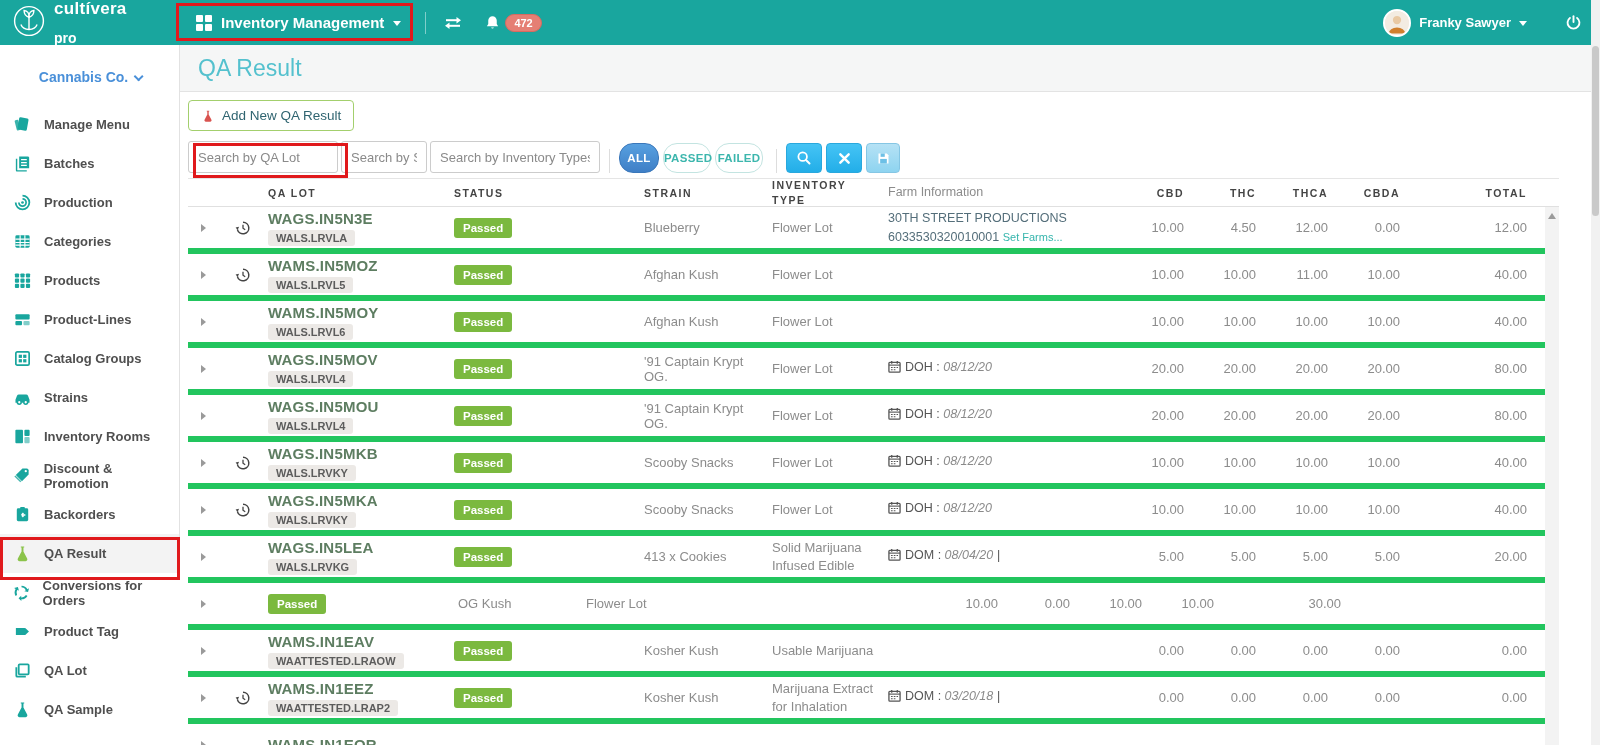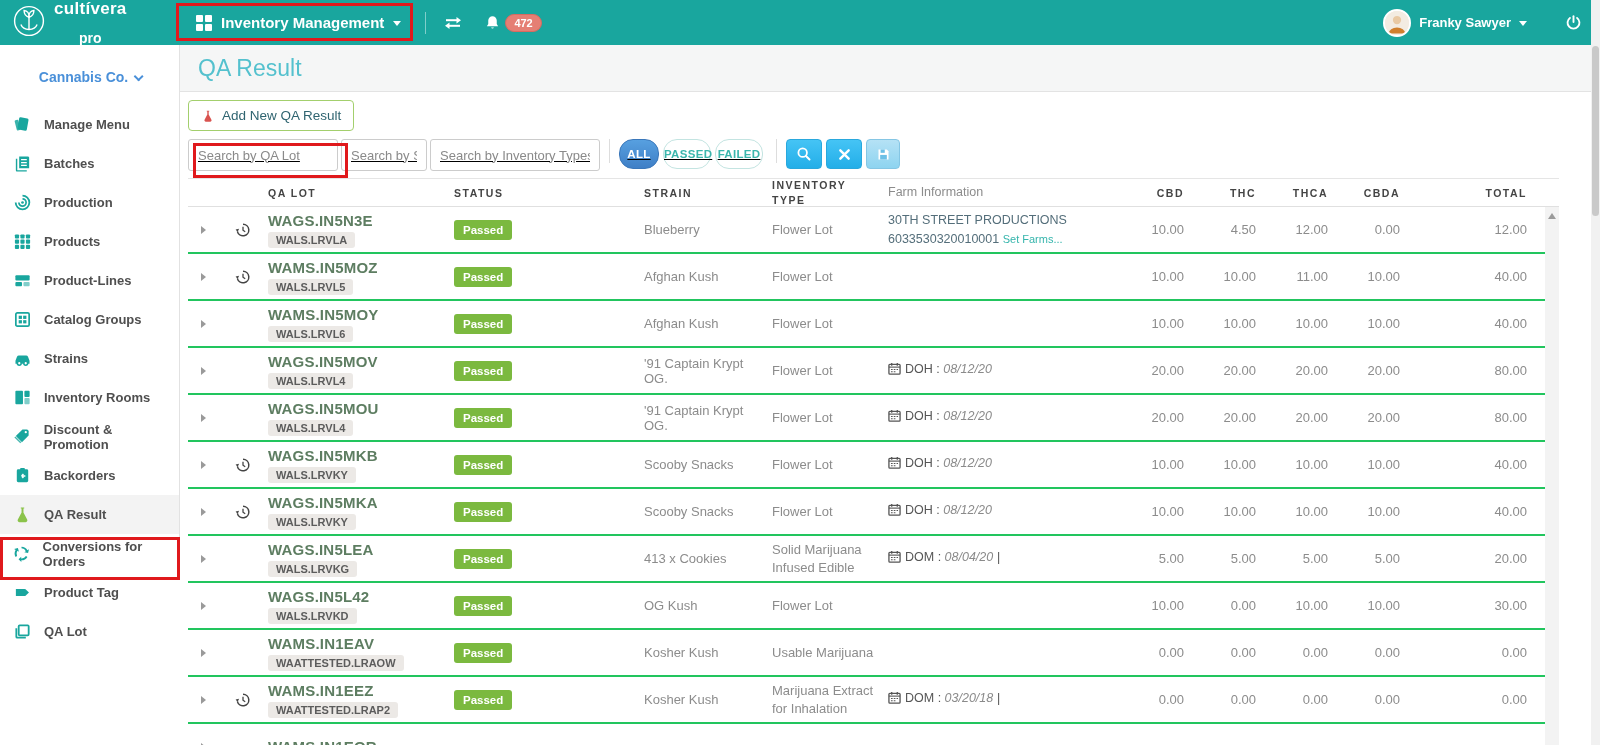--- a/index.html
+++ b/index.html
@@ -6,21 +6,21 @@
   :root{
     --teal:#19a69e; --green:#7bb93f; --lime:#8bc34a; --blue:#4a90d9;
     --link:#35b5ac; --red:#e0191c; --code:#5d7d61;
   }
   html,body{ width:1600px; height:745px; overflow:hidden;
     font-family:"Liberation Sans", sans-serif; background:#fff; }
   .app{ position:relative; width:1600px; height:745px; overflow:hidden; }
 
   
   .topbar{ height:45px; background:var(--teal); display:flex; align-items:center; }
-  .brand{ width:180px; flex:0 0 180px; display:flex; align-items:center; gap:9px; padding-left:13px;text-align:center; }
+  .brand{ width:180px; flex:0 0 180px; display:flex; align-items:center; gap:9px; padding-left:13px; }
   .brand-text{ color:#fff; line-height:1; }
   .brand-l1{ font-size:17px; font-weight:700; letter-spacing:.3px; }
   .brand-l2{ font-size:14px; font-weight:700; margin-top:14px; }
   .appmenu{ display:flex; align-items:center; gap:9px; padding:0 18px 0 16px; color:#fff; height:45px; }
   .appmenu-label{ font-size:15px; font-weight:700; }
   .gridicon{ display:grid; grid-template-columns:7px 7px; grid-template-rows:7px 7px; gap:2px; }
   .gridicon span{ background:#fff; border-radius:1px; }
   .caret-down{ width:0; height:0; border-left:4px solid transparent; border-right:4px solid transparent; border-top:5px solid #fff; margin-top:2px; }
   .tb-divider{ width:1px; height:22px; background:rgba(255,255,255,.45); margin:0 6px; }
   .tb-icon{ display:flex; align-items:center; justify-content:center; padding:0 10px; height:45px; cursor:pointer; }
@@ -43,39 +43,39 @@
   .nav-ic{ width:22px; display:flex; justify-content:center; }
   .nav-ic svg{ width:19px; height:19px; }
 
   .main{ flex:1; background:#fff; min-width:0; }
   .titlebar{ height:47px; background:#f5f6f6; border-bottom:1px solid #e3e3e3; display:flex; align-items:center; padding-left:18px; }
   .page-title{ color:#54c1ce; font-size:23px; font-weight:400; }
   .content{ padding:8px 8px 0 8px; height:653px; overflow:hidden; position:relative; }
 
   .addbtn{ display:inline-flex; align-items:center; gap:7px; background:#fff; border:1px solid #a3cf6d; border-radius:4px; padding:7px 12px; font-size:13.5px; font-weight:400; color:#2f6470; cursor:pointer; font-family:inherit; }
 
-  .filterrow{ display:flex; align-items:flex-start; margin-top:8px; height:34px;text-decoration:underline; }
+  .filterrow{ display:flex; align-items:flex-end; margin-top:8px; height:34px; }
   .inp{ height:32px; border:1px solid #ccc; border-radius:3px; padding:0 9px; font-size:13px; color:#555; font-family:inherit; }
   .inp::placeholder{ color:#8a8a8a; }
   .inp-qalot{ width:150px; }
   .inp-strain{ width:86px; margin-left:3px; }
   .inp-itype{ width:170px; margin-left:3px; }
   .f-div{ width:1px; height:24px; background:#ddd; margin:0 9px; }
   .fbtn{ height:30px; border-radius:14px; font-size:11.5px; font-weight:700; letter-spacing:.3px; cursor:pointer; font-family:inherit; }
   .fbtn-all{ width:40px; background:linear-gradient(#57a0e0,#3f7fc6); border:1px solid #3a77ba; color:#fff; margin-right:4px; }
   .fbtn-ghost{ width:48px; background:#fff; border:1px solid #c3e4e1; color:#3cb6ad; margin-right:4px; }
   .ibtn{ width:36px; height:30px; border-radius:4px; display:inline-flex; align-items:center; justify-content:center; cursor:pointer; border:1px solid #29a8dd; background:linear-gradient(#45c4f5,#23aee8); margin-right:4px; }
   .ibtn-save{ background:linear-gradient(#b5e2f5,#8ed4f0); border-color:#85c6e4; width:34px; }
 
   
   .tablewrap{ margin-top:5px; border-top:1px solid #e5e5e5; position:relative; width:1371px; }
   .thead{ display:flex; align-items:center; height:28px; border-bottom:1px solid #e0e0e0; padding-right:14px; }
   .th{ font-size:10.5px; font-weight:700; color:#444; letter-spacing:1.5px; }
   .th.h-farm{ font-size:12.5px; font-weight:400; color:#8c8c8c; letter-spacing:0; }
-  .trow{ display:flex; align-items:center; height:47px; border-bottom:2px solid #22c55e; background:#fff; }
+  .trow{ display:flex; align-items:center; height:47px; border-bottom:6px solid #22c55e; background:#fff; }
   .c{ font-size:13px; color:#8c8c8c; }
   .c-exp{ width:30px; flex:0 0 30px; display:flex; justify-content:center; }
   .c-hist{ width:50px; flex:0 0 50px; display:flex; justify-content:center; }
   .c-qalot{ width:186px; flex:0 0 186px; display:flex; flex-direction:column; align-items:flex-start; }
   .c-status{ width:190px; flex:0 0 190px; }
   .c-strain{ width:128px; flex:0 0 128px; padding-right:6px; }
   .c-itype{ width:116px; flex:0 0 116px; padding-right:6px; line-height:1.35; }
   .c-farm{ width:226px; flex:0 0 226px; line-height:1.45; }
   .c-num{ width:72px; flex:0 0 72px; text-align:right; padding-right:2px; }
   .c-total{ width:135px; flex:0 0 135px; padding-right:10px; }
@@ -200,20 +200,29 @@
               <svg viewBox="0 0 20 20" fill="none" stroke="#19a69e">
                 <path d="M10 2.8a7.2 7.2 0 1 1-7.2 7.2" stroke-width="1.9"></path>
                 <path d="M10 6.2a3.8 3.8 0 1 1-3.8 3.8" stroke-width="1.8"></path>
                 <circle cx="10" cy="10" r="1.4" fill="#19a69e" stroke="none"></circle>
               </svg>
             </span>
           <span>Production</span>
         </div>
         <div class="nav-item">
           <span class="nav-ic">
+              <svg viewBox="0 0 20 20">
+                <rect x="2.5" y="3.5" width="15" height="13" rx="1.5" fill="#19a69e"></rect>
+                <path d="M2.5 7.5h15M2.5 11h15M2.5 13.8h15M7.5 3.5v13M12.5 3.5v13" stroke="#fff" stroke-width="1.2"></path>
+              </svg>
+            </span>
+          <span>Categories</span>
+        </div>
+        <div class="nav-item">
+          <span class="nav-ic">
               <svg viewBox="0 0 20 20" fill="#19a69e">
                 <g>
                   <rect x="2" y="2.5" width="4.4" height="4.4" rx="1"></rect>
                   <rect x="7.8" y="2.5" width="4.4" height="4.4" rx="1"></rect>
                   <rect x="13.6" y="2.5" width="4.4" height="4.4" rx="1"></rect>
                   <rect x="2" y="8" width="4.4" height="4.4" rx="1"></rect>
                   <rect x="7.8" y="8" width="4.4" height="4.4" rx="1"></rect>
                   <rect x="13.6" y="8" width="4.4" height="4.4" rx="1"></rect>
                   <rect x="2" y="13.5" width="4.4" height="4.4" rx="1"></rect>
                   <rect x="7.8" y="13.5" width="4.4" height="4.4" rx="1"></rect>
@@ -314,20 +323,28 @@
           <span>Product Tag</span>
         </div>
         <div class="nav-item">
           <span class="nav-ic">
               <svg viewBox="0 0 20 20" fill="none" stroke="#19a69e" stroke-width="1.9">
                 <rect x="6" y="3.5" width="10.5" height="10.5" rx="1"></rect>
                 <path d="M3.5 6.5v9a1 1 0 0 0 1 1h9"></path>
               </svg>
             </span>
           <span>QA Lot</span>
+        </div>
+        <div class="nav-item">
+          <span class="nav-ic">
+              <svg viewBox="0 0 20 20">
+                <path d="M8.2 2.5h3.6v1.2H11v4.2l3.9 7.3a2 2 0 0 1-1.8 2.9H6.9a2 2 0 0 1-1.8-2.9L9 7.9V3.7h-.8z" fill="#19a69e"></path>
+              </svg>
+            </span>
+          <span>QA Sample</span>
         </div>
       </nav>
     </aside>
 
     <main class="main">
       <div class="titlebar">
         <span class="page-title">QA Result</span>
       </div>
       <div class="content">
         <button class="addbtn">
@@ -585,24 +602,20 @@
                 <div class="c c-num">5.00</div>
                 <div class="c c-num">5.00</div>
                 <div class="c c-num">5.00</div>
                 <div class="c c-num c-total">20.00</div>
               </div>
               <div class="trow">
                 <div class="c c-exp">
                   <span class="caret-right"></span>
                 </div>
                 <div class="c c-hist"></div>
-                <div class="c c-qalot">
-                  <span class="code">WAGS.IN5L42</span>
-                  <span class="sublot">WALS.LRVKD</span>
-                </div>
                 <div class="c c-status"><span class="passed">Passed</span></div>
                 <div class="c c-strain">OG Kush</div>
                 <div class="c c-itype">Flower Lot</div>
                 <div class="c c-farm"></div>
                 <div class="c c-num">10.00</div>
                 <div class="c c-num">0.00</div>
                 <div class="c c-num">10.00</div>
                 <div class="c c-num">10.00</div>
                 <div class="c c-num c-total">30.00</div>
               </div>

